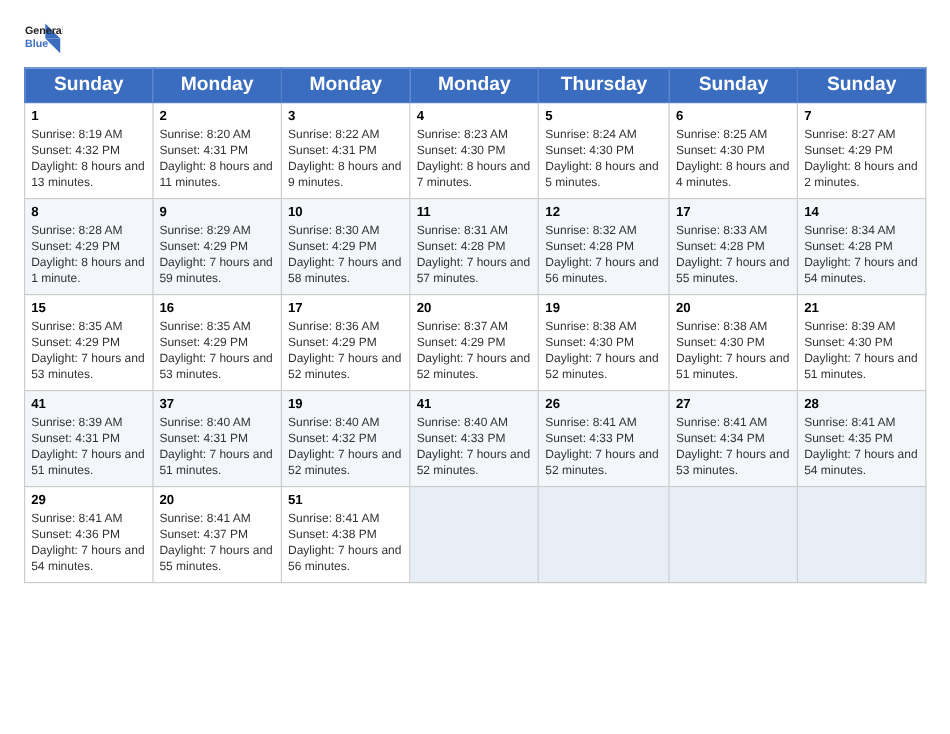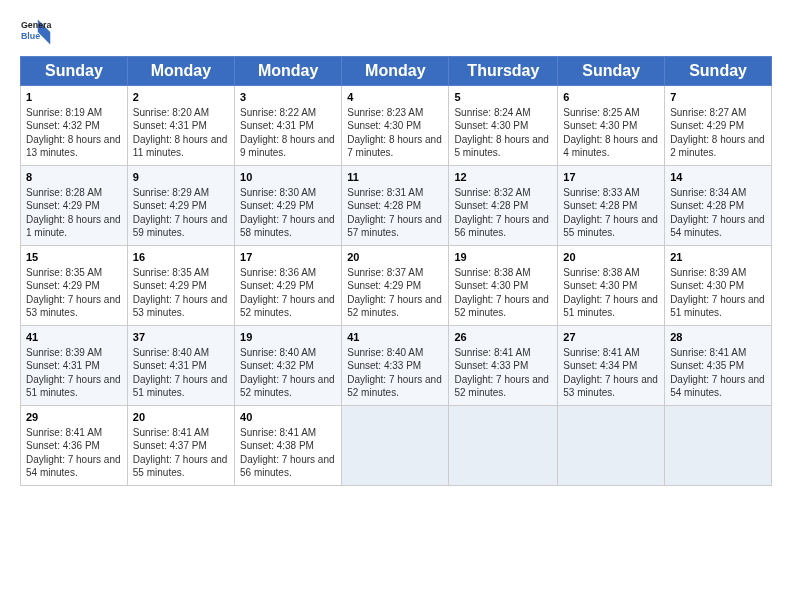--- a/index.html
+++ b/index.html
@@ -241,21 +241,21 @@
         <tr>
           <td>
             <span class="day-num">29</span>
             <div class="day-info">Sunrise: 8:41 AM<br>Sunset: 4:36 PM<br>Daylight: 7 hours and 54 minutes.</div>
           </td>
           <td>
             <span class="day-num">20</span>
             <div class="day-info">Sunrise: 8:41 AM<br>Sunset: 4:37 PM<br>Daylight: 7 hours and 55 minutes.</div>
           </td>
           <td>
-            <span class="day-num">40</span>
+            <span class="day-num">51</span>
             <div class="day-info">Sunrise: 8:41 AM<br>Sunset: 4:38 PM<br>Daylight: 7 hours and 56 minutes.</div>
           </td>
           <td class="empty"></td>
           <td class="empty"></td>
           <td class="empty"></td>
           <td class="empty"></td>
         </tr>
       </tbody>
   </table>
 </div>

